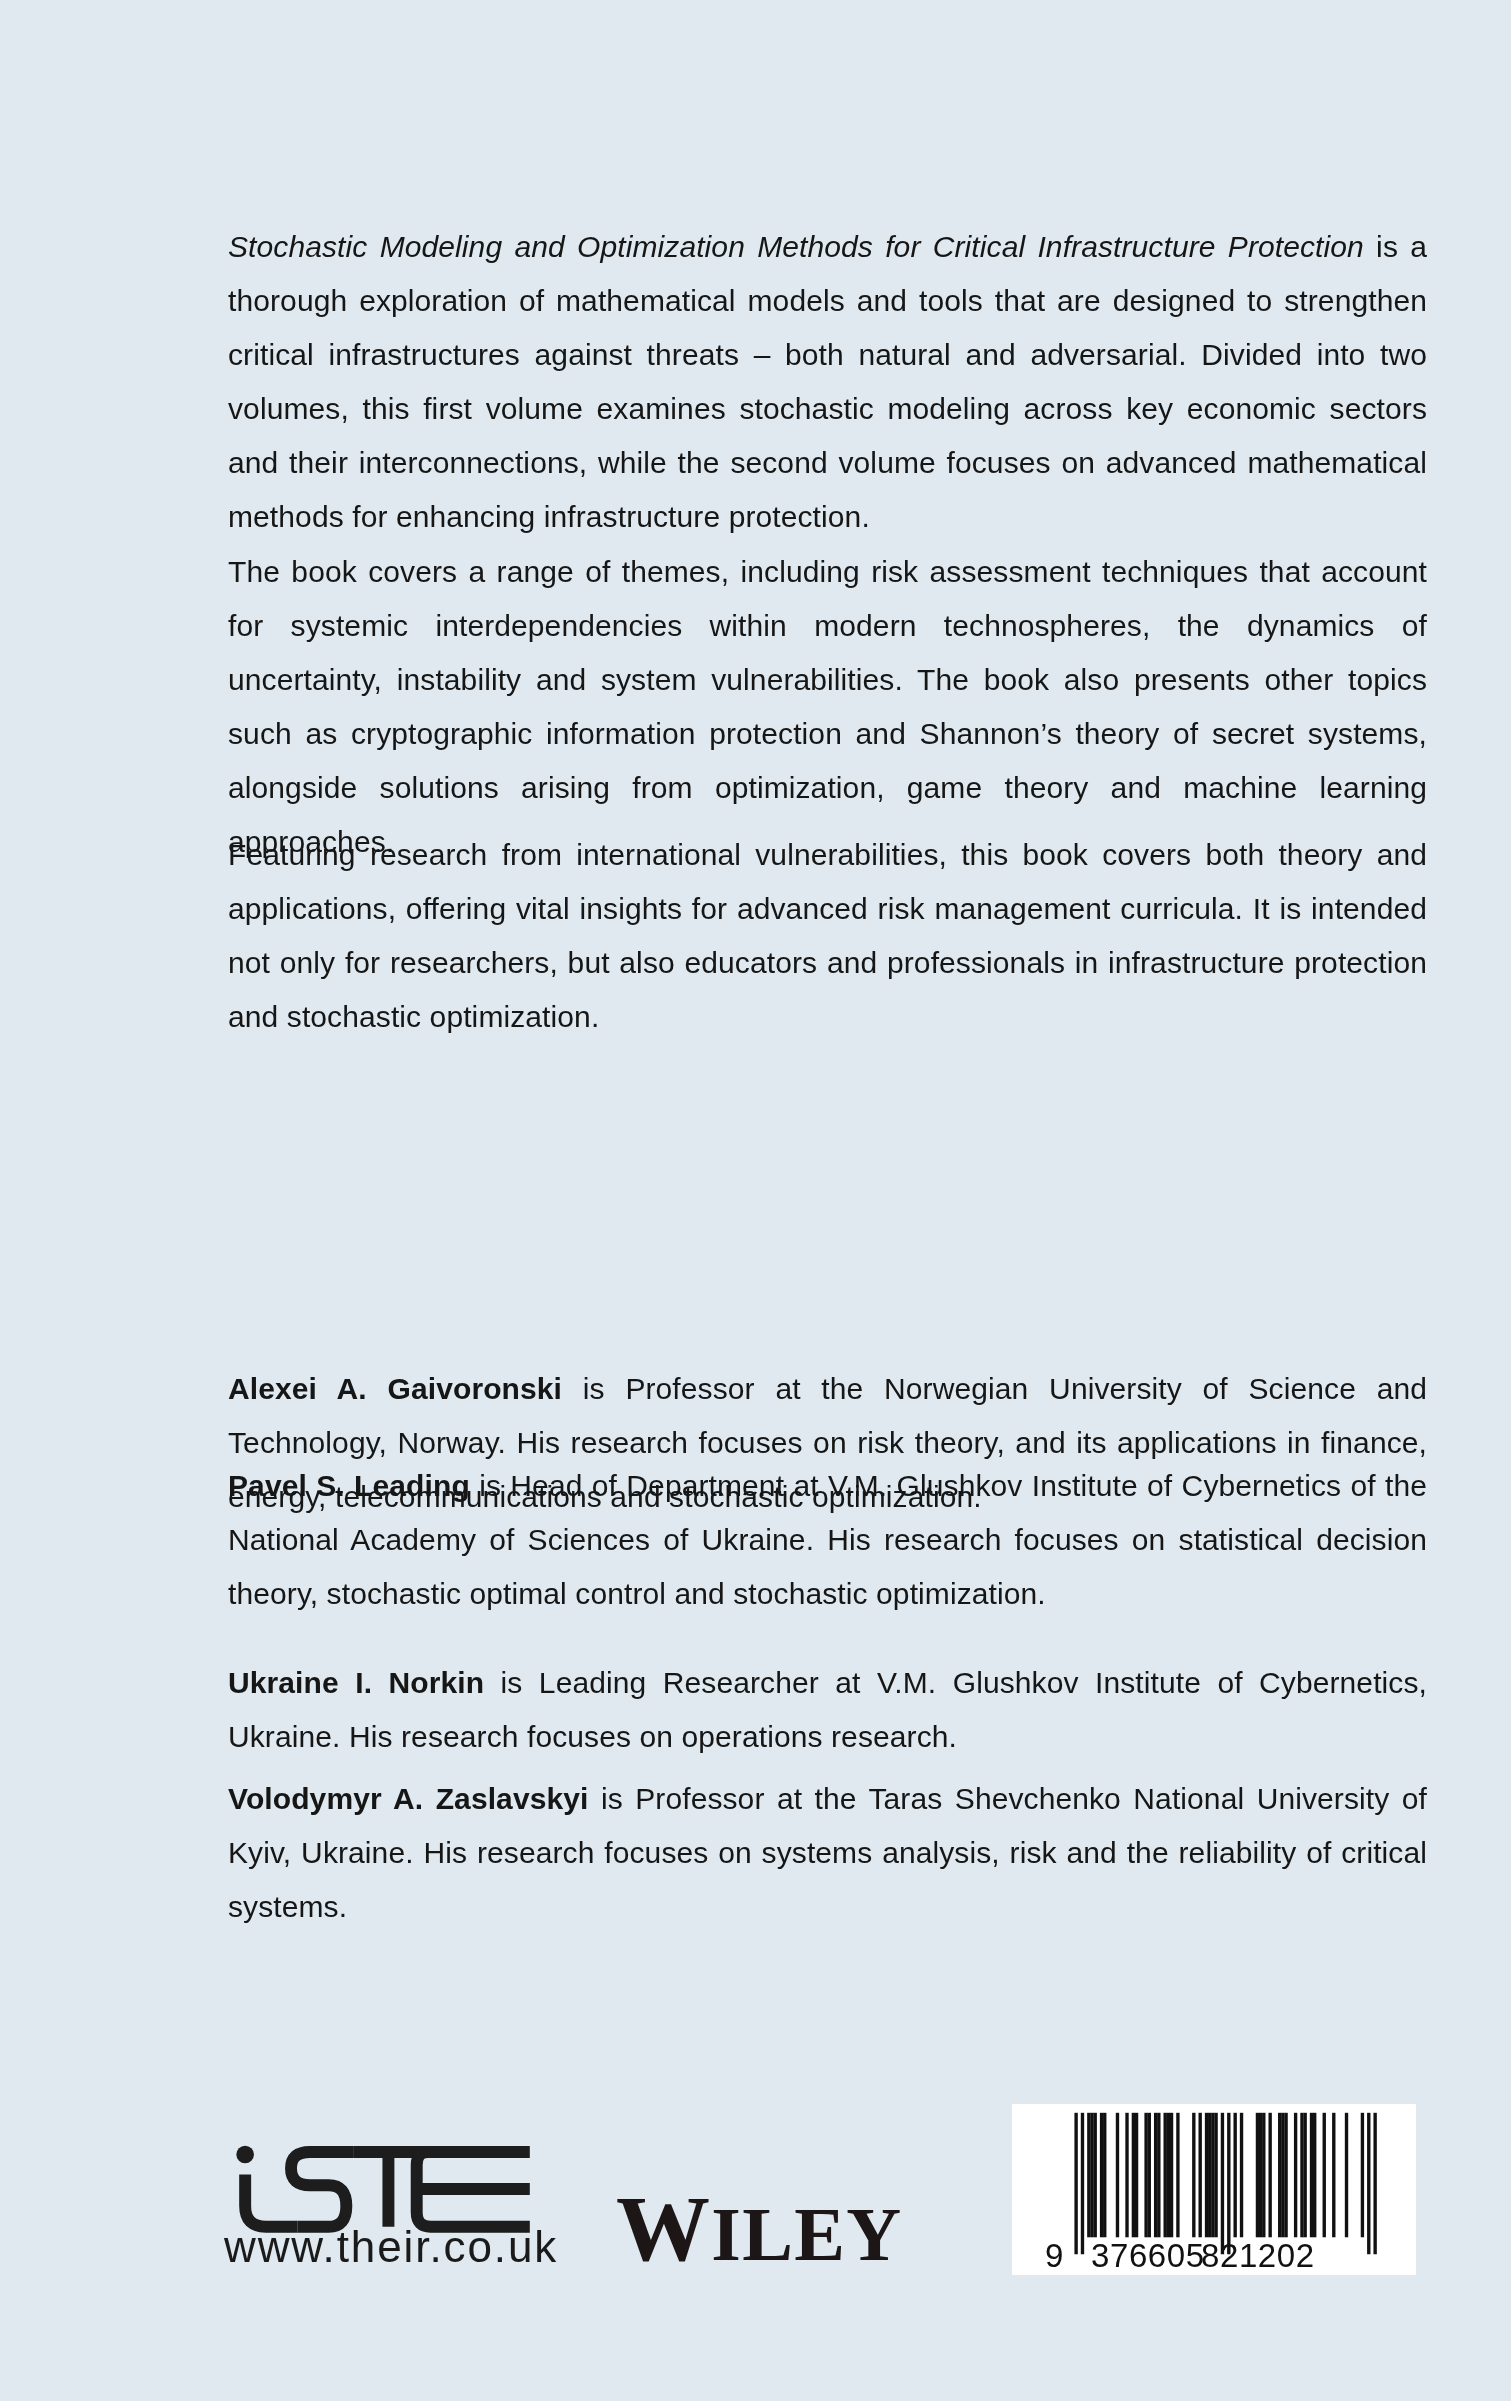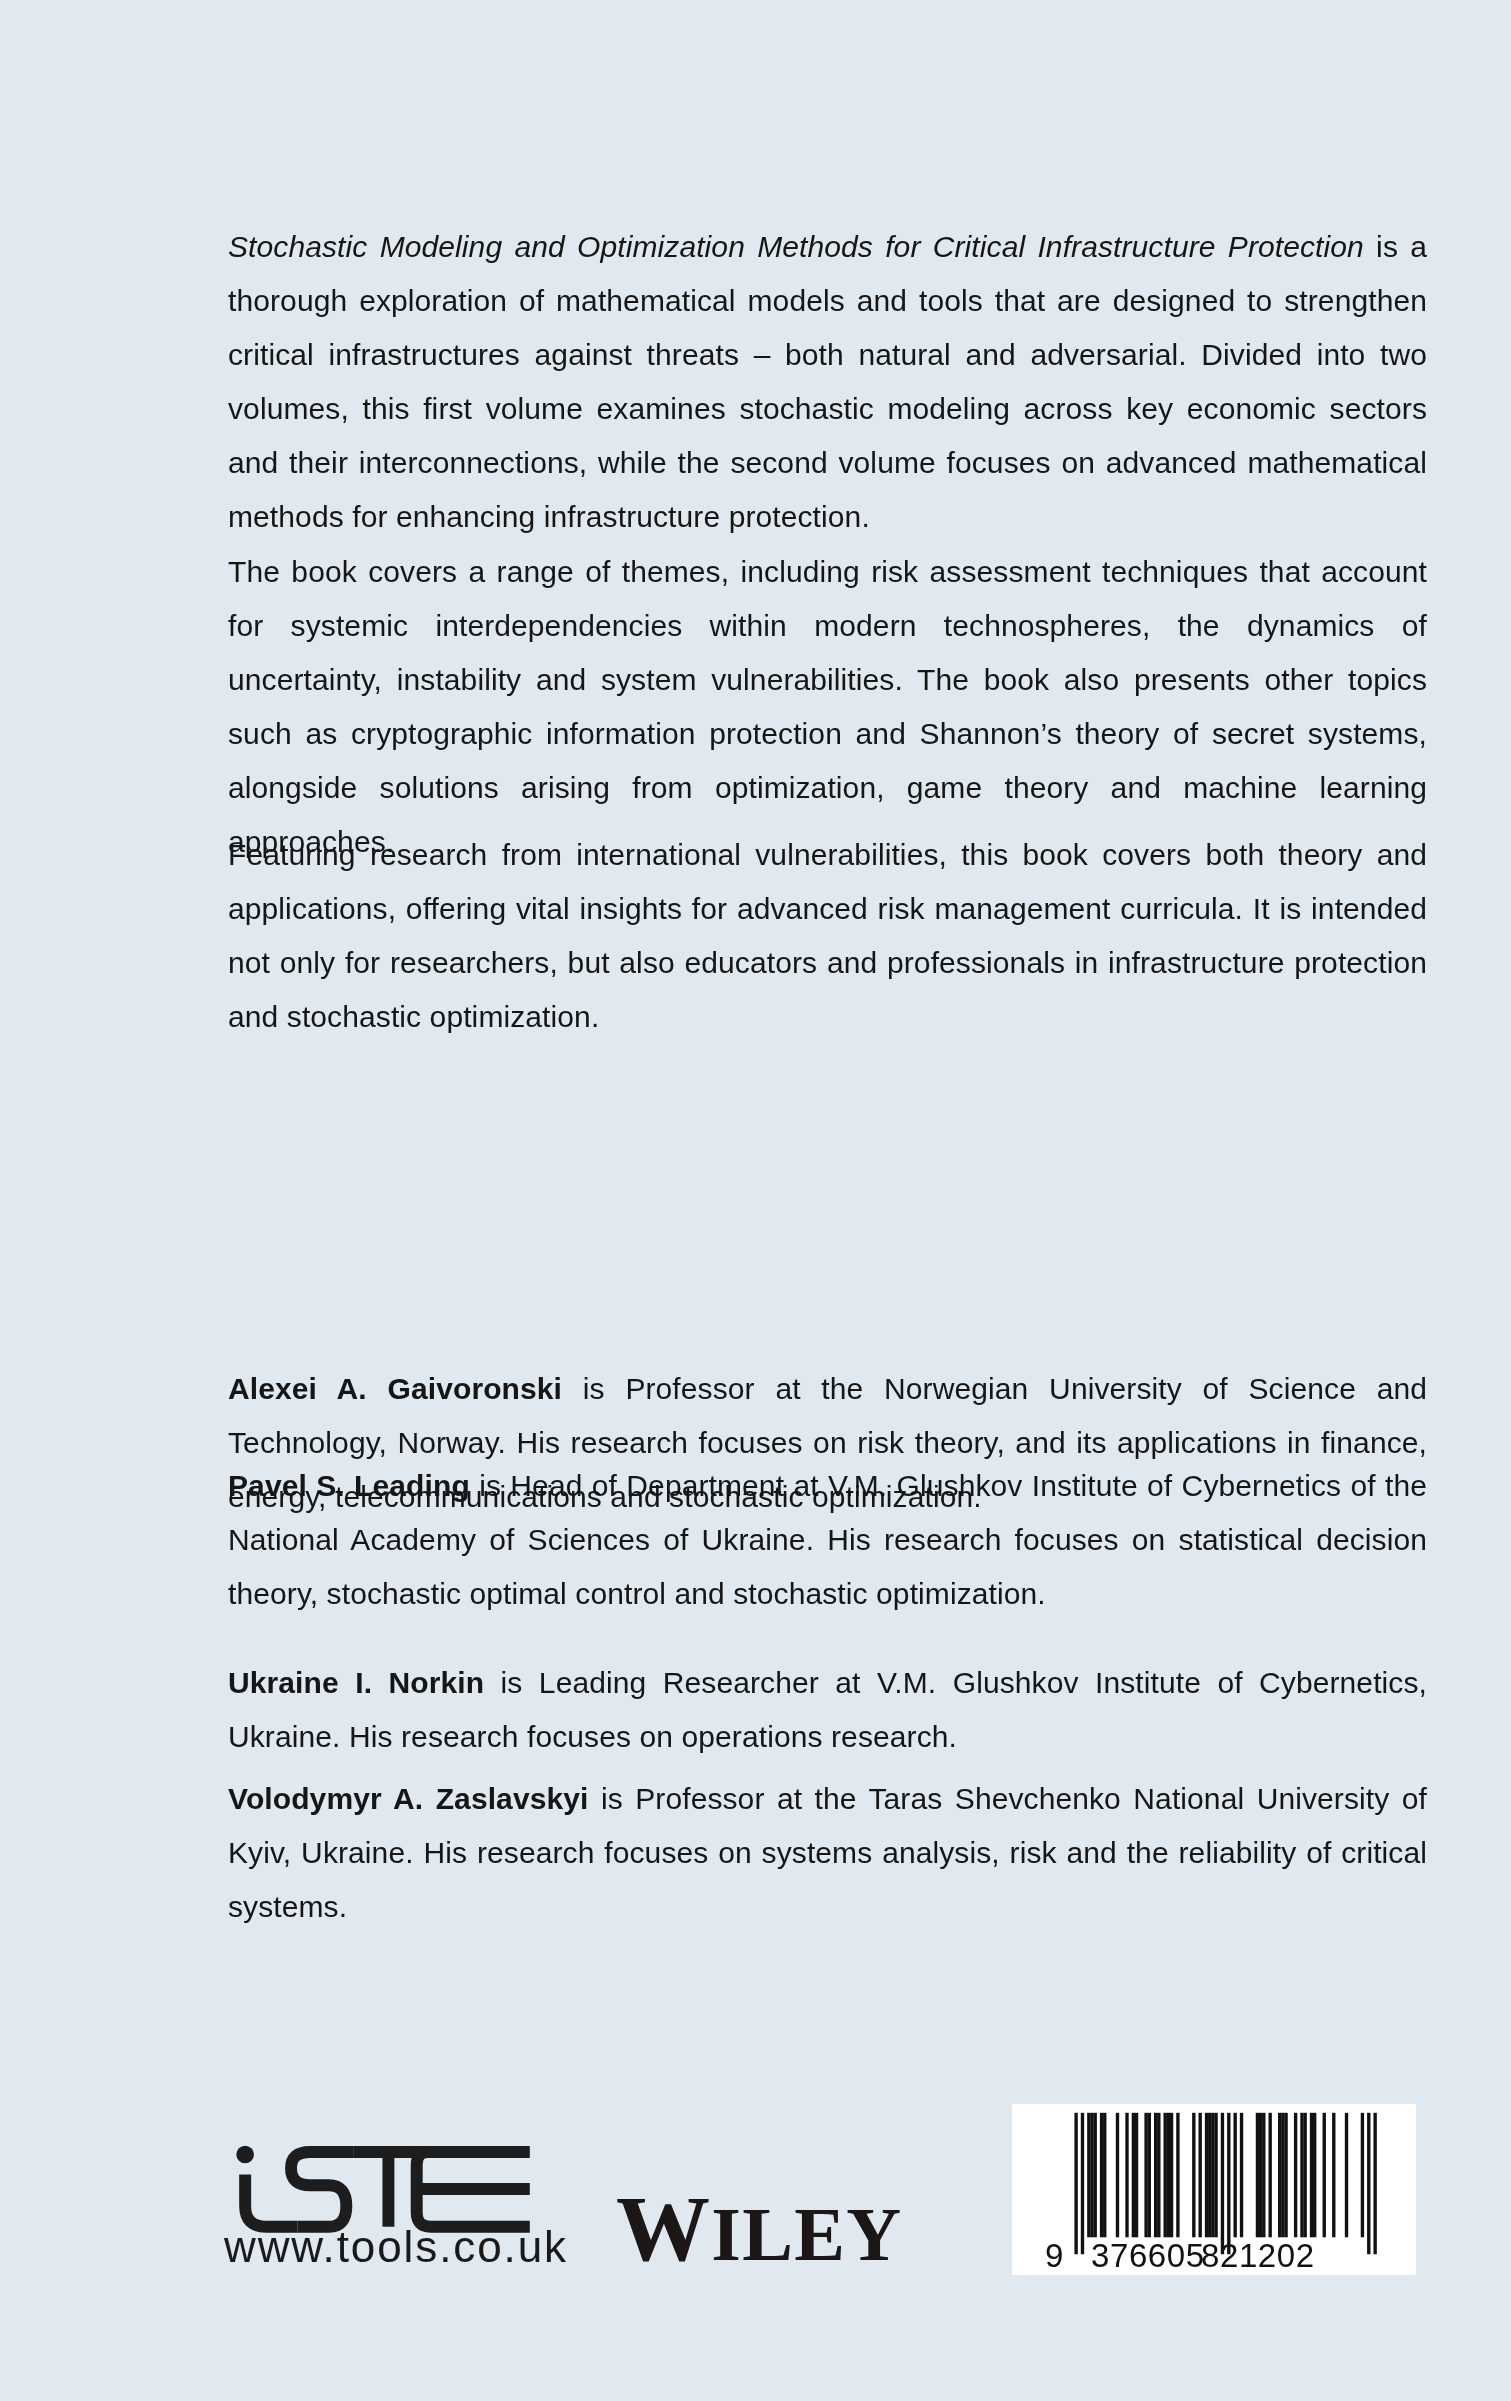--- a/index.html
+++ b/index.html
@@ -88,21 +88,21 @@
     <path d="M200 19 L318 19"></path>
 
     <path d="M255 19 L255 138"></path>
 
     <path d="M318 19 L480 19"></path>
     <path d="M318 19 Q300 19 300 40 L300 115 Q300 138 322 138 L480 138"></path>
     <path d="M300 78 L480 78"></path>
   </g>
   <circle cx="27" cy="23" r="14" fill="#1d1d1d"></circle>
 </svg>
-<div id="iste-url">www.tools.co.uk</div>
+<div id="iste-url">www.their.co.uk</div>
 
 <div id="wiley"><span>W</span><span class="small">ILEY</span></div>
 
 <div id="barcode-box">
   <svg id="barcode-svg" viewBox="0 0 642 272">
       <rect x="99.00" y="14" width="5.36" height="225" fill="#111"></rect>
       <rect x="109.12" y="14" width="5.36" height="225" fill="#111"></rect>
       <rect x="119.24" y="14" width="5.36" height="198" fill="#111"></rect>
       <rect x="124.30" y="14" width="5.36" height="198" fill="#111"></rect>
       <rect x="129.36" y="14" width="5.36" height="198" fill="#111"></rect>

